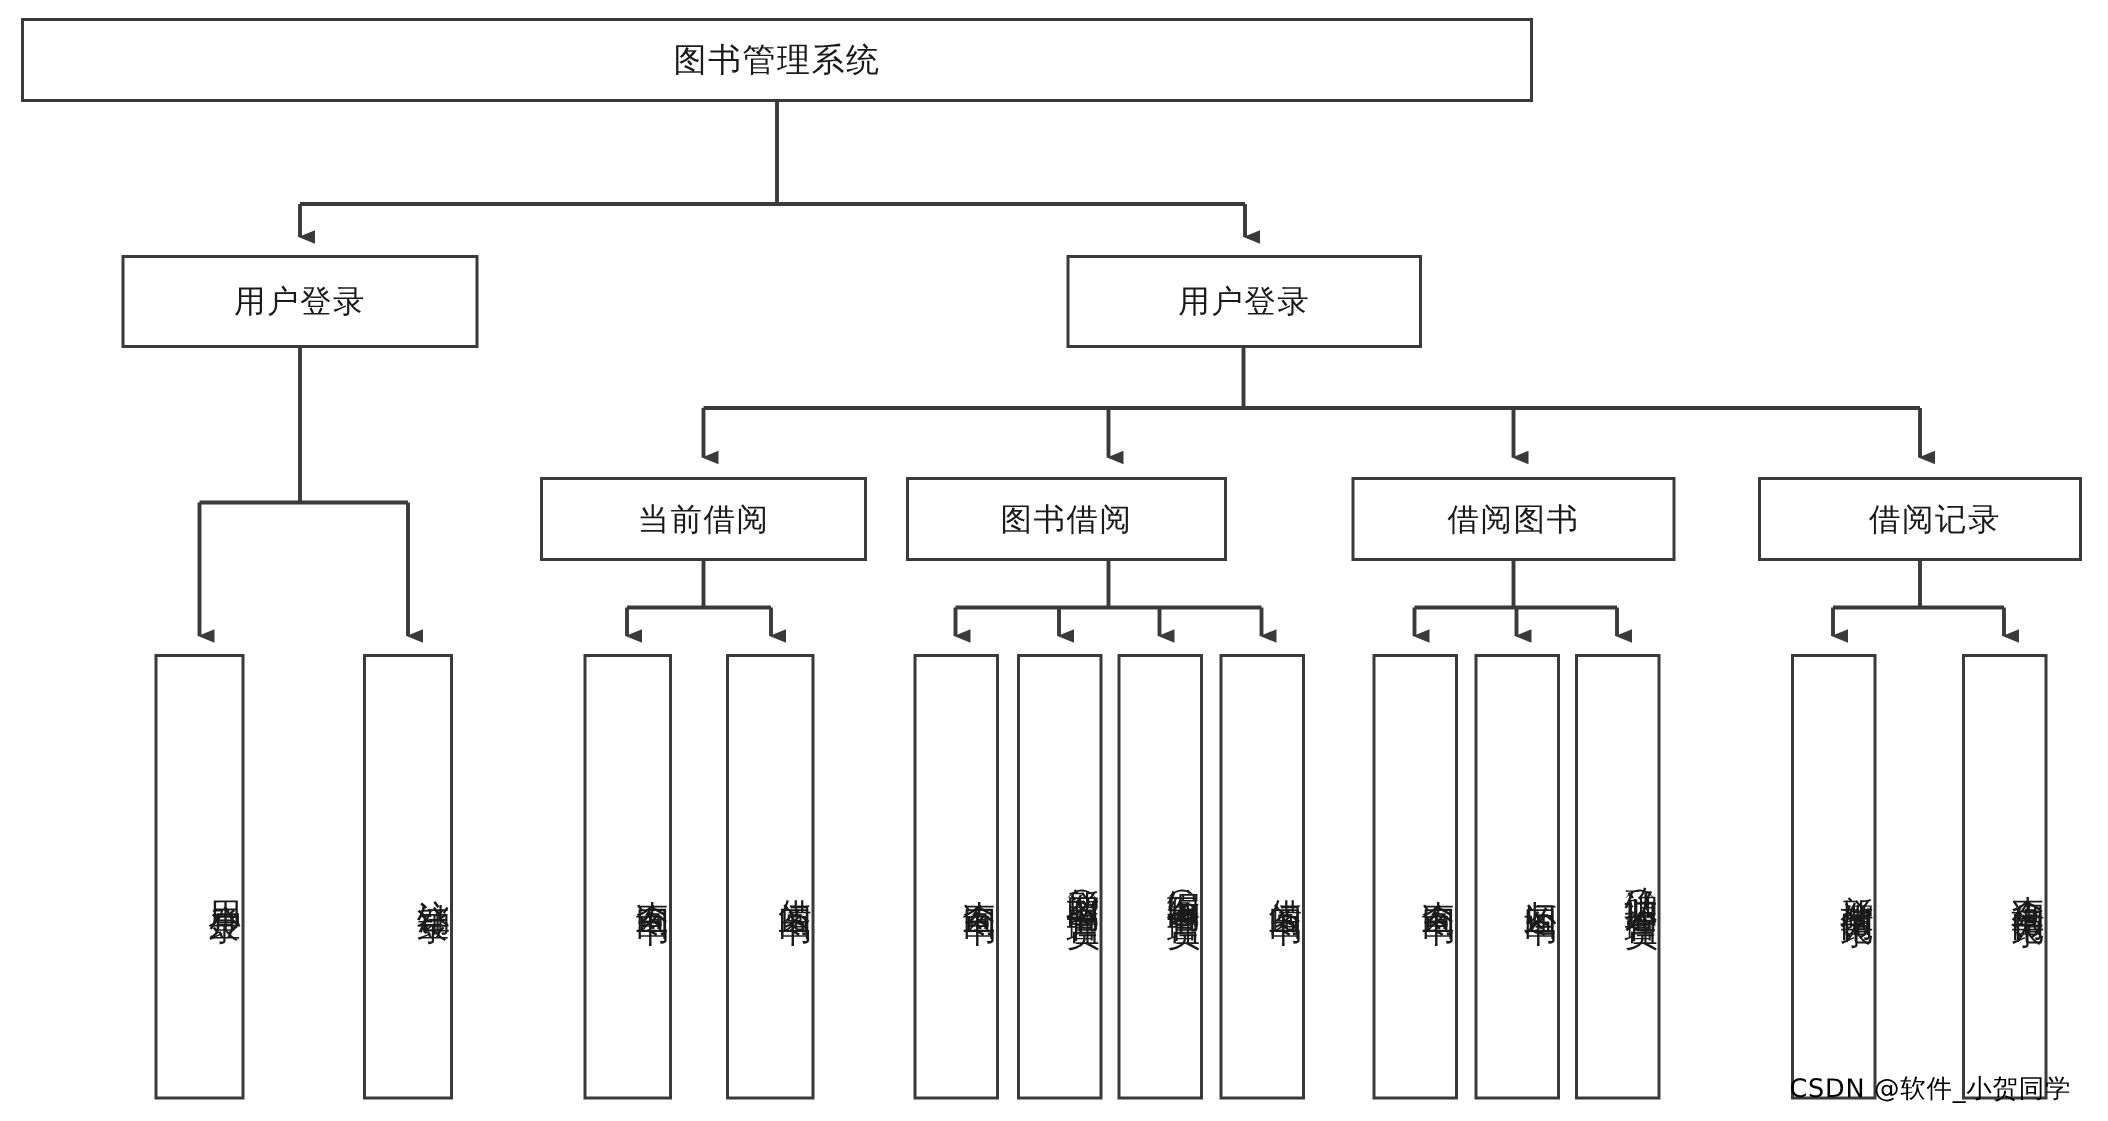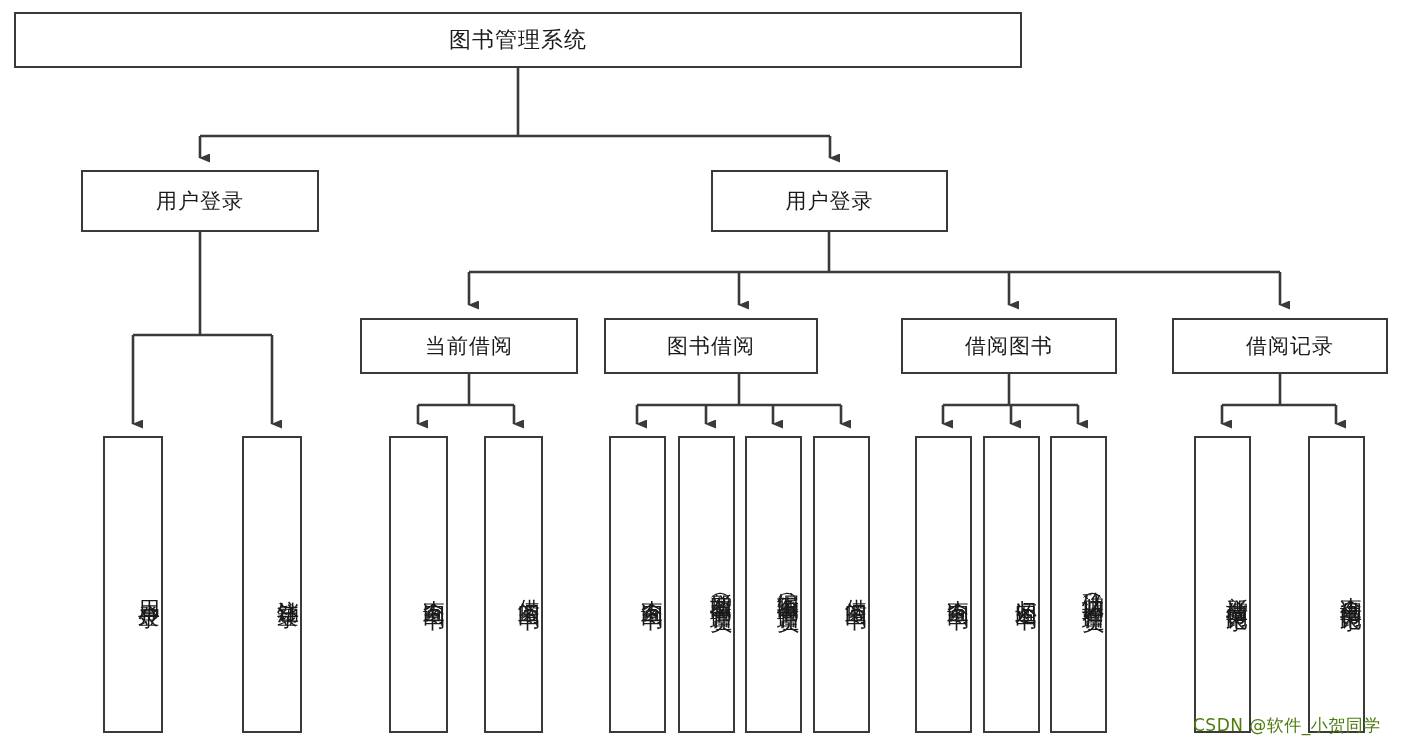--- a/index.html
+++ b/index.html
@@ -8,21 +8,21 @@
   #stage{position:relative;width:1405px;height:747px;background:#fff;}
   svg#wires{position:absolute;left:0;top:0;width:1405px;height:747px;}
   .node{position:absolute;box-sizing:border-box;background:#ffffff;
         border:2px solid #3a3a3a;display:flex;align-items:center;
         justify-content:center;color:#1a1a1a;}
   .node.h{font-size:21px;letter-spacing:1px;}
   .node.v{writing-mode:vertical-rl;text-orientation:upright;
           font-size:22px;letter-spacing:3px;padding-top:6px;
           align-items:flex-start;justify-content:center;line-height:1.05;}
   .node.root{font-size:22px;}
-  .watermark{position:absolute;color:#4d7c0f;font-size:17px;
+  .watermark{position:absolute;color:#000000;font-size:17px;
              letter-spacing:0.5px;white-space:nowrap;}
 </style>
 </head>
 <body>
 
 <div id="stage">
 
   <svg id="wires" viewBox="0 0 1405 747" xmlns="http://www.w3.org/2000/svg">
     <defs>
       <marker id="arw" markerWidth="9" markerHeight="11" refX="4.5" refY="10" orient="auto" markerUnits="userSpaceOnUse">

